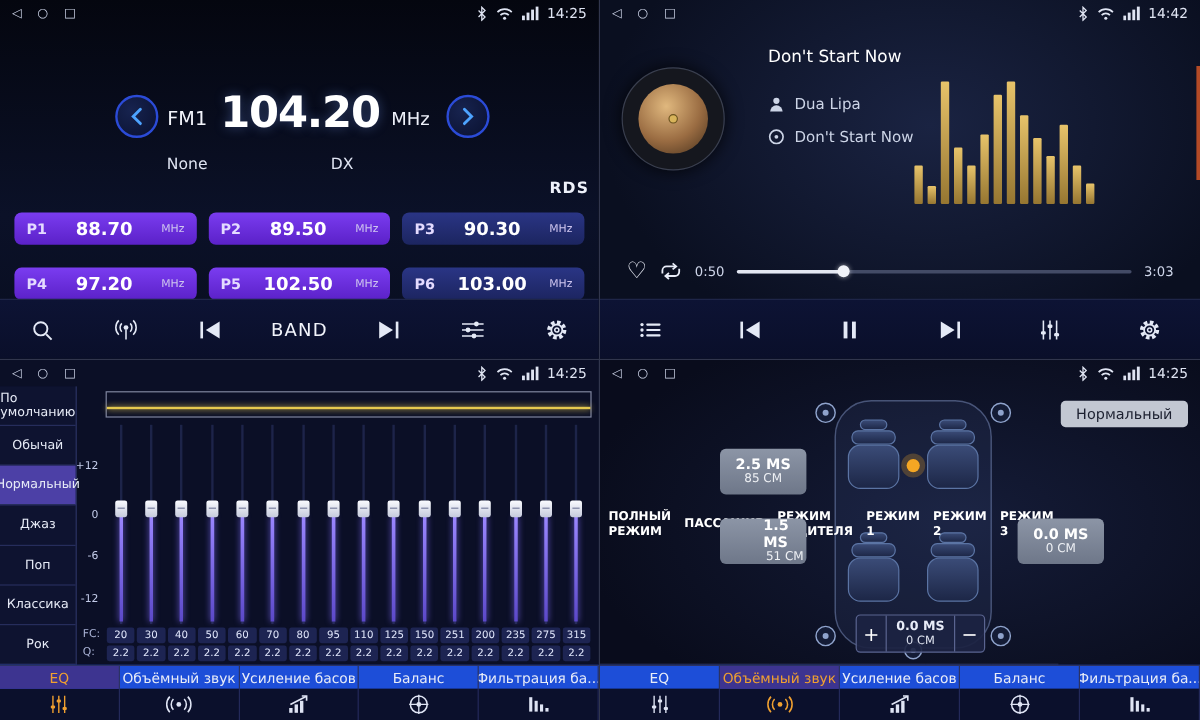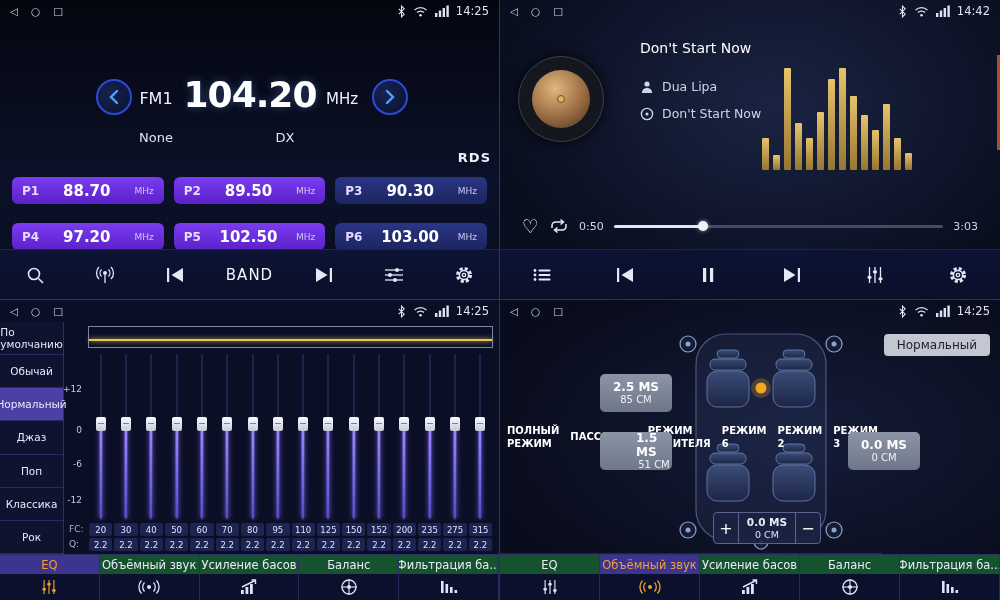--- a/index.html
+++ b/index.html
@@ -84,21 +84,21 @@
   .scale-col span:nth-of-type(1){ top:-2px;margin-top:32px; } .scale-col span:nth-of-type(2){ top:43%; }
   .scale-col span:nth-of-type(3){ top:63%; } .scale-col span:nth-of-type(4){ top:85%; }
   .fcq-row { position:absolute; left:24px; right:6px; height:13px; display:flex; }
   .fc-row { bottom:18px; } .q-row { bottom:3px; }
   .fcq-cell { flex:1; margin:0 1px; background:#1d2452; border-radius:2px; font-size:8.5px; color:#dfe5fa; display:flex; align-items:center; justify-content:center; }
   .fcq-label { position:absolute; left:5px; height:13px; line-height:13px; font-size:9px; color:#aab3d6; }
   .fc-lab { bottom:18px; } .q-lab { bottom:3px; }
 
   
   .tabbar { position:absolute; left:0; right:0; bottom:0; height:46px; z-index:7; }
-  .tab-labels { display:flex; height:20px; background:#14532d; border-top:1px solid #2b3263;text-align:right; }
+  .tab-labels { display:flex; height:20px; background:#1d4ed8; border-top:1px solid #2b3263;text-align:right; }
   .tab { flex:1; display:flex; align-items:center; justify-content:center; font-size:11.5px; color:#e8ecf8; border-right:1px solid #2b3263; white-space:nowrap; overflow:hidden; }
   .tab.active { background:#3d3490; color:#f0a030; }
   .tab-icons { display:flex; height:26px; background:#0b102c; }
   .icon-cell { flex:1; display:flex; align-items:center; justify-content:center; border-right:1px solid #23295a; color:#dfe4f4; }
   .icon-cell.active { color:#f0a030; }
 
   
   .mode-list { position:absolute; left:0; top:22px; bottom:46px; width:76px; display:flex; flex-direction:row; z-index:4; }
   .mode-item { flex:1; display:flex; align-items:center; text-align:left; padding:2px 4px 2px 7px; font-size:10px; font-weight:bold; line-height:1.25; color:#ffffff; border-bottom:1px solid rgba(80,90,140,.35); }
   .profile-btn { position:absolute; right:10px; top:34px; background:#c2c7d2; color:#1c2030; border-radius:4px; padding:4px 13px; font-size:12px; z-index:5; }
@@ -589,21 +589,21 @@
           <div class="fcq-cell">30</div>
           <div class="fcq-cell">40</div>
           <div class="fcq-cell">50</div>
           <div class="fcq-cell">60</div>
           <div class="fcq-cell">70</div>
           <div class="fcq-cell">80</div>
           <div class="fcq-cell">95</div>
           <div class="fcq-cell">110</div>
           <div class="fcq-cell">125</div>
           <div class="fcq-cell">150</div>
-          <div class="fcq-cell">152</div>
+          <div class="fcq-cell">251</div>
           <div class="fcq-cell">200</div>
           <div class="fcq-cell">235</div>
           <div class="fcq-cell">275</div>
           <div class="fcq-cell">315</div>
         </div>
       <div class="fcq-label q-lab">Q:</div>
       <div class="fcq-row q-row">
 
       <div class="fcq-cell">2.2</div>
           <div class="fcq-cell">2.2</div>
@@ -714,21 +714,21 @@
           </svg>
         <span class="time">14:25</span>
       </div>
     </div>
 
     <div class="mode-list">
 
     <div class="mode-item">ПОЛНЫЙ РЕЖИМ</div>
         <div class="mode-item">ПАССАЖИР</div>
         <div class="mode-item">РЕЖИМ ВОДИТЕЛЯ</div>
-        <div class="mode-item">РЕЖИМ 6</div>
+        <div class="mode-item">РЕЖИМ 1</div>
         <div class="mode-item">РЕЖИМ 2</div>
         <div class="mode-item">РЕЖИМ 3</div>
       </div>
 
     <div class="profile-btn">Нормальный</div>
 
     <svg class="car" viewBox="0 0 170 225">
       <defs>
         <linearGradient id="seatg" x1="0" y1="0" x2="0" y2="1">
           <stop offset="0" stop-color="#3b4c78"></stop>

